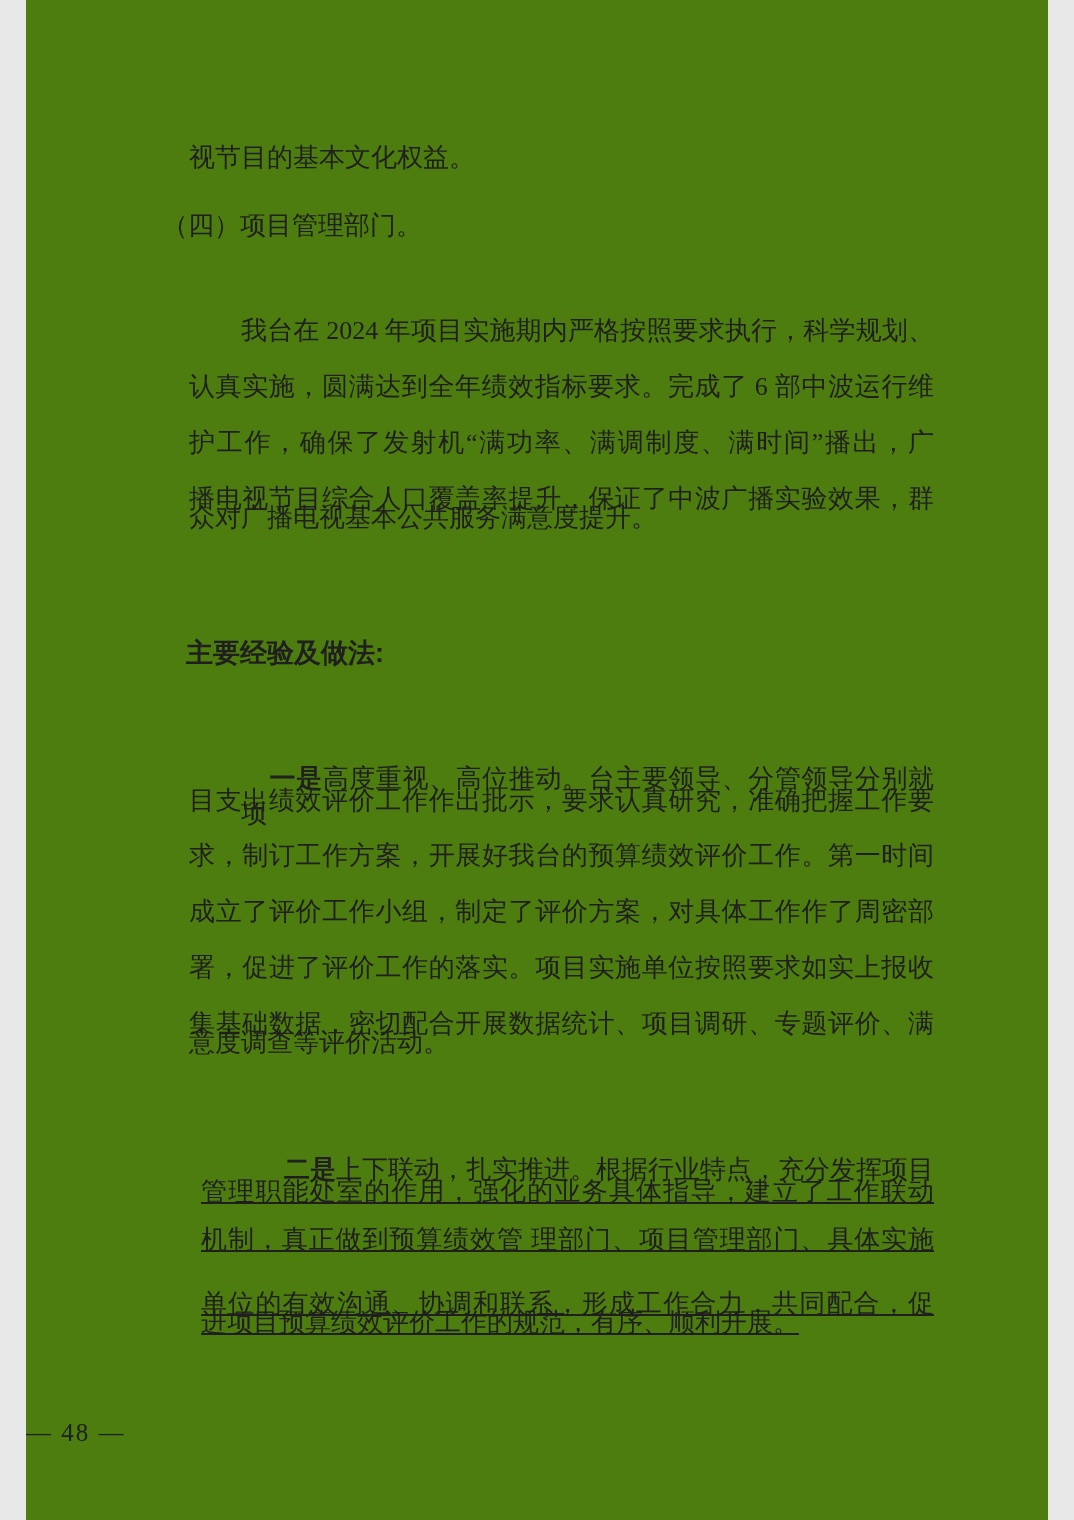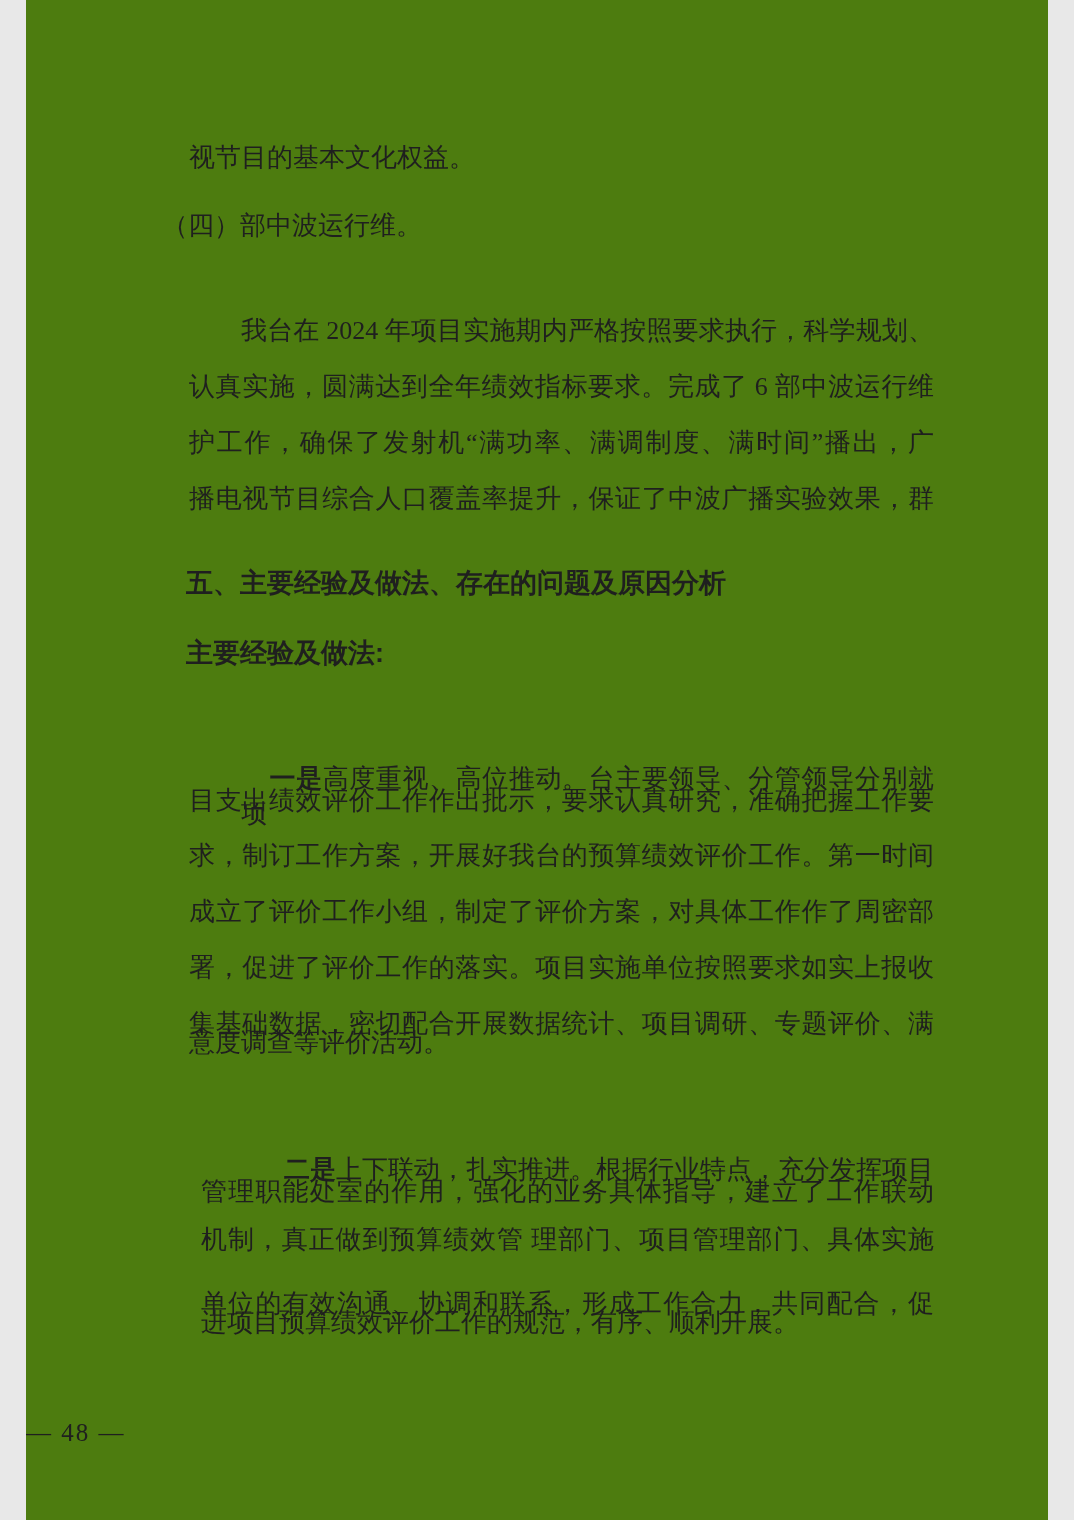--- a/index.html
+++ b/index.html
@@ -22,21 +22,21 @@
     box-sizing: border-box;
     white-space: pre-wrap;
   }
   .just {
     text-align: justify;
     text-align-last: justify;
     margin-top: 37px;
   }
   .indent1 { padding-left: 52px; }   
   .indent2 { padding-left: 69px; }   
-  .cont2 { left: 175px; width: 733px; } 
+  .cont2 { left: 175px; width: 733px; text-decoration: underline; } 
   .bracket-line { left: 136px; width: 772px; }
   .heading {
     font-family: "Liberation Sans", "DejaVu Sans", sans-serif;
     font-weight: bold;
     font-size: 27px;
   }
   .lead { font-weight: bold; font-family: Liberation Mono, monospace; }
   .footer-line {
     left: 0;
     width: 1074px;
@@ -44,28 +44,28 @@
     letter-spacing: 2px;
   }
 </style>
 </head>
 <body>
 
 <div class="page">
 
   <div class="line" style="top:141px">视节目的基本文化权益。</div>
 
-  <div class="line bracket-line" style="top:209px">（四）部中波运行维。</div>
+  <div class="line bracket-line" style="top:209px">（四）项目管理部门。</div>
 
   <div class="line just indent1" style="top:277px">我台在 2024 年项目实施期内严格按照要求执行，科学规划、</div>
   <div class="line just" style="top:333px">认真实施，圆满达到全年绩效指标要求。完成了 6 部中波运行维</div>
   <div class="line just" style="top:389px">护工作，确保了发射机“满功率、满调制度、满时间”播出，广</div>
   <div class="line just" style="top:445px">播电视节目综合人口覆盖率提升，保证了中波广播实验效果，群</div>
+  <div class="line" style="top:501px">众对广播电视基本公共服务满意度提升。</div>
 
-  <div class="line heading" style="top:566px; left:160px; width:760px">五、主要经验及做法、存在的问题及原因分析</div>
 
   <div class="line heading" style="top:636px; left:160px; width:760px">主要经验及做法:</div>
 
   <div class="line just indent1" style="top:691px">
     <span class="lead">一是</span><span>高度重视、高位推动。台主要领导、分管领导分别就项</span>
   </div>
   <div class="line just" style="top:747px">目支出绩效评价工作作出批示，要求认真研究，准确把握工作要</div>
   <div class="line just" style="top:802px">求，制订工作方案，开展好我台的预算绩效评价工作。第一时间</div>
   <div class="line just" style="top:858px">成立了评价工作小组，制定了评价方案，对具体工作作了周密部</div>
   <div class="line just" style="top:914px">署，促进了评价工作的落实。项目实施单位按照要求如实上报收</div>

